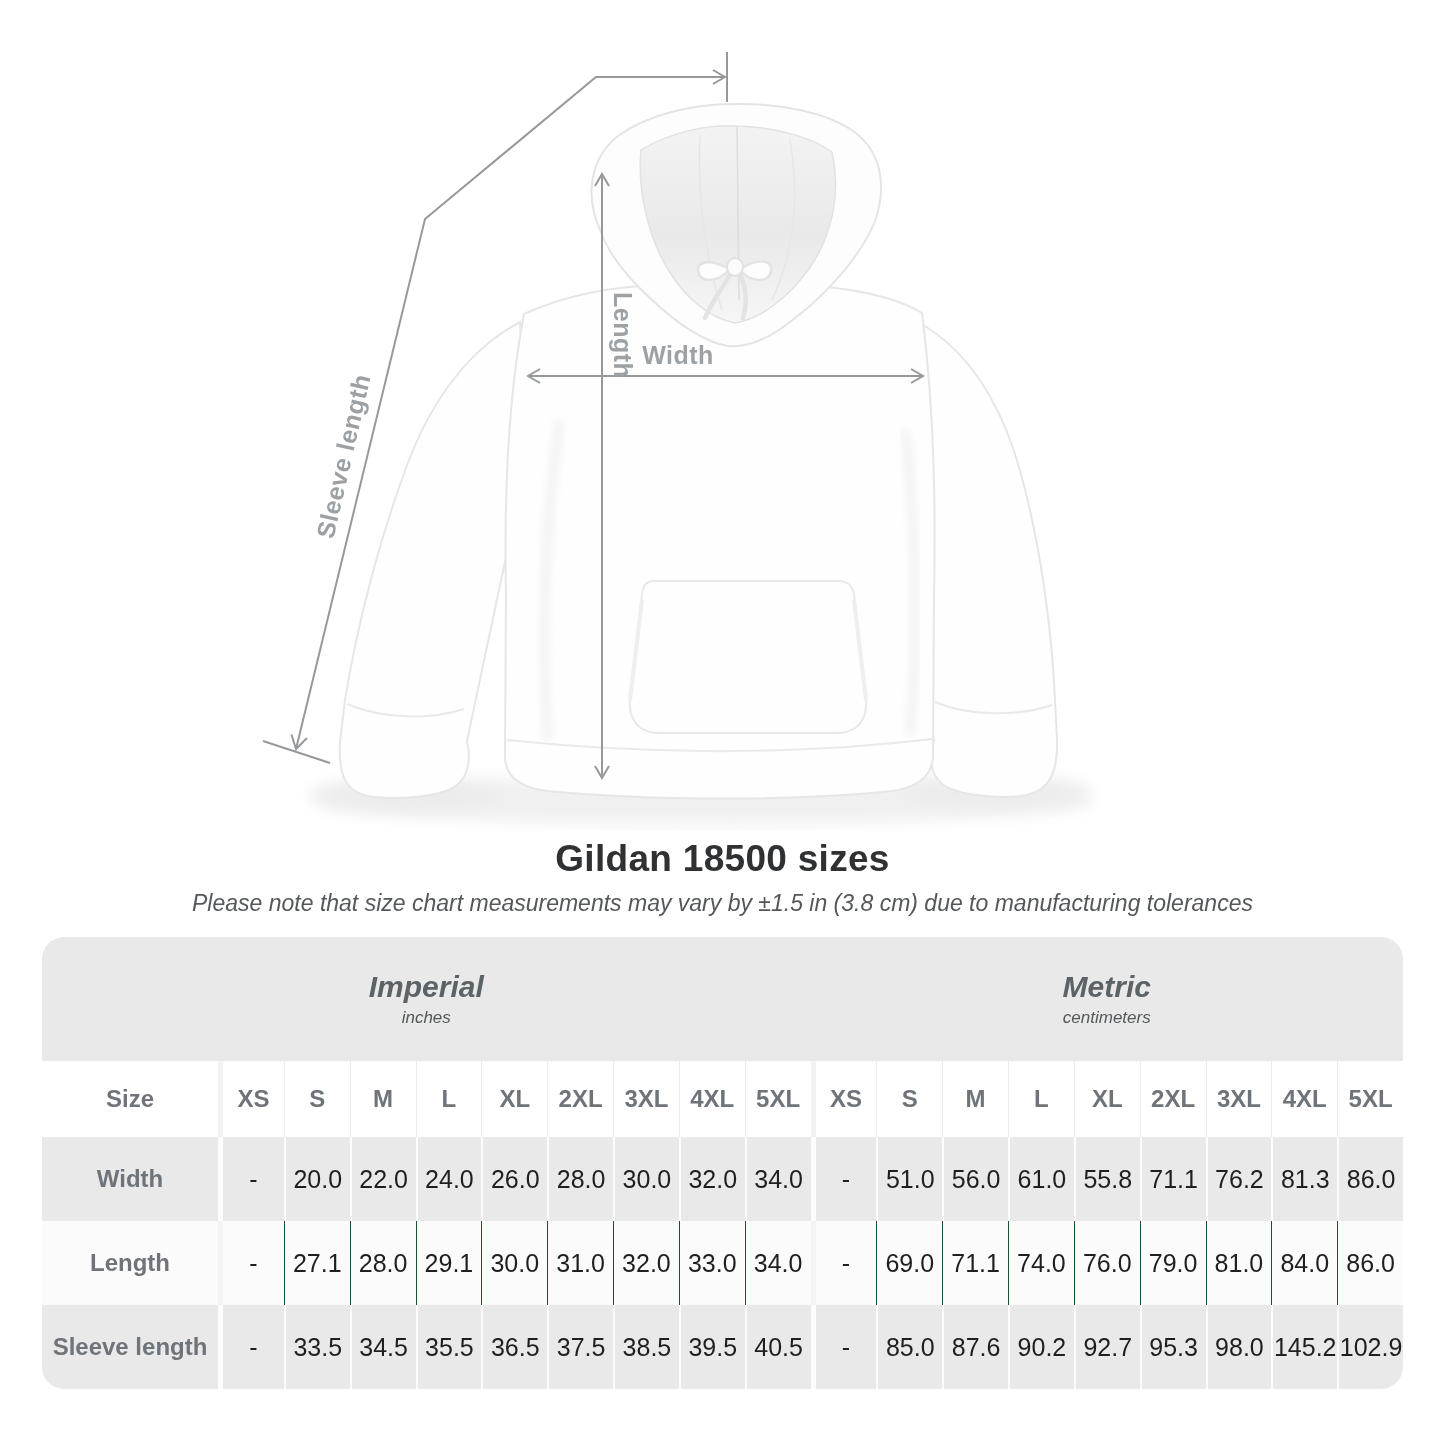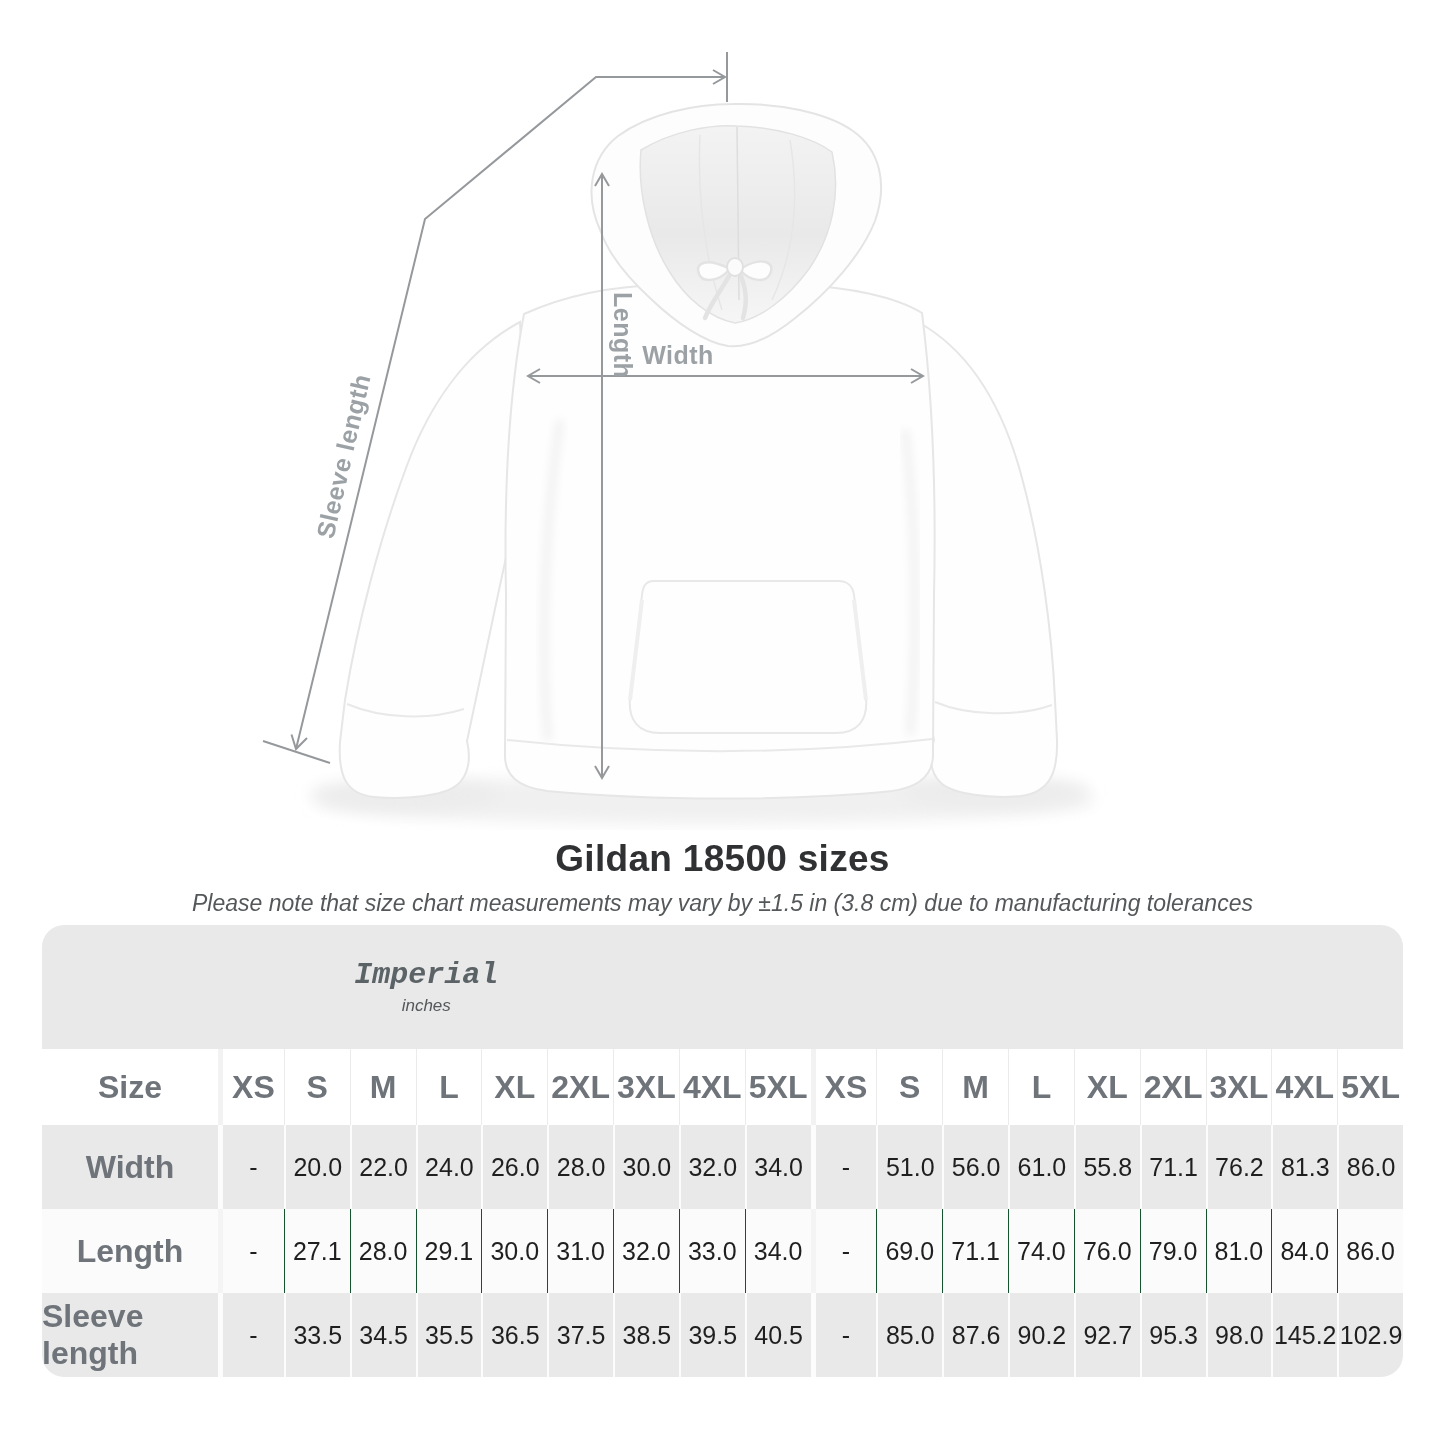--- a/index.html
+++ b/index.html
@@ -14,45 +14,45 @@
   .mlabel{
     font-family:"Liberation Sans","DejaVu Sans",sans-serif;
     font-weight:bold;font-size:25px;fill:#9ba1a5;letter-spacing:.5px;
   }
   
   .page-title{
     margin:8px 15px 10px;text-align:center;
     font-size:37px;font-weight:bold;color:#2f3133;letter-spacing:.3px;
   }
   .page-subtitle{
-    margin:0 0 8px;text-align:center;font-style:italic;
+    margin:0 0 20px;text-align:center;font-style:italic;
     font-size:23px;color:#54585a;
   }
   
   .size-table{
     width:1361px;margin:0 auto;border-radius:22px;overflow:hidden;
   }
   .band{
     display:grid;grid-template-columns:176px repeat(18,1fr);
     background:#e9e9e9;height:124px;
   }
   .half{display:flex;flex-direction:column;align-items:center;justify-content:center;gap:4px;}
   .half.left{grid-column:1/11;}
   .half.right{grid-column:11/20;}
-  .sec-title{font-size:30px;font-weight:bold;font-style:italic;color:#5c6367;font-family:Liberation Mono, monospace;}
+  .sec-title{font-size:30px;font-weight:bold;font-style:italic;color:#5c6367;}
   .sec-unit{font-size:17px;font-style:italic;color:#54585a;}
   .tr{display:grid;grid-template-columns:176px repeat(18,1fr);}
   .tr.head{height:76px;background:#ffffff;}
   .tr.gray{height:84px;background:#e9e9e9;}
   .tr.lite{height:84px;background:#fbfbfb;}
   .cell{
     display:flex;align-items:center;justify-content:center;height:100%;
     font-size:25px;color:#1f1f1f;
   }
-  .cell.lbl,.cell.h{font-weight:bold;font-size:32px;color:#6e747a;}
+  .cell.lbl,.cell.h{font-weight:bold;font-size:24px;color:#6e747a;}
   .tr.head .cell{border-left:1px solid #ebebeb;}
   .tr.lite .cell{border-left:1px solid #14532d;}
   .tr.gray .cell{border-left:2px solid #fcfcfc;}
   .tr.head .cell.gap,.tr.head .cell.sec{border-left-width:5px;border-left-color:#f2f2f2;text-align:center;}
   .tr.lite .cell.gap,.tr.lite .cell.sec{border-left-width:5px;border-left-color:#f4f4f4;}
   .tr.gray .cell.gap,.tr.gray .cell.sec{border-left-width:5px;}
   .cell.lbl{border-left:none !important;}
 </style>
 </head>
 <body>
@@ -134,20 +134,24 @@
 
 <h1 class="page-title">Gildan 18500 sizes</h1>
 <p class="page-subtitle">Please note that size chart measurements may vary by ±1.5 in (3.8 cm) due to manufacturing tolerances</p>
 
 <div class="size-table">
 
   <div class="band">
     <div class="half left">
       <div class="sec-title">Imperial</div>
       <div class="sec-unit">inches</div>
+    </div>
+    <div class="half right">
+      <div class="sec-title">Metric</div>
+      <div class="sec-unit">centimeters</div>
     </div>
   </div>
 
   <div class="tr head">
     <div class="cell lbl">Size</div>
     <div class="cell h gap">XS</div>
     <div class="cell h">S</div>
     <div class="cell h">M</div>
     <div class="cell h">L</div>
     <div class="cell h">XL</div>

